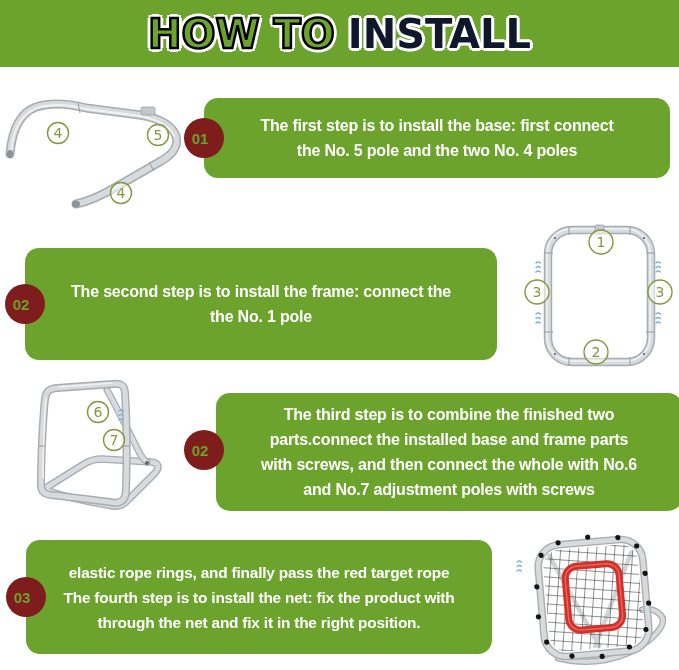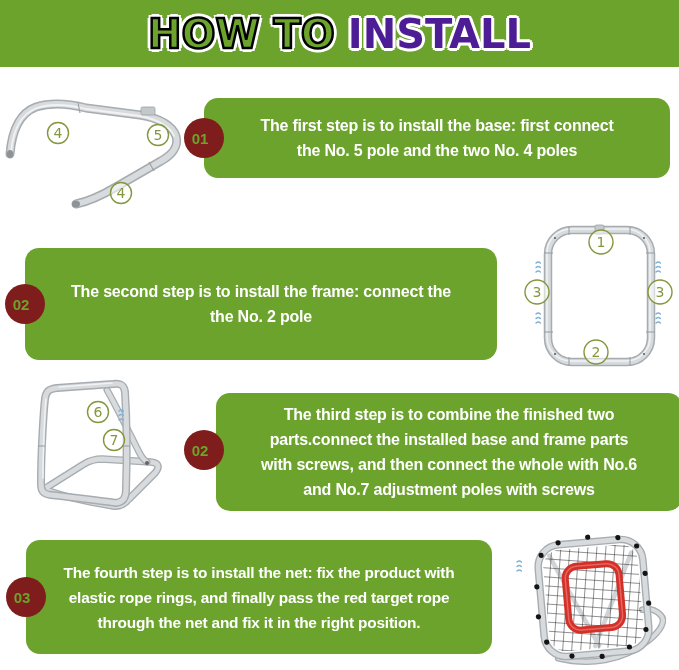--- a/index.html
+++ b/index.html
@@ -15,21 +15,21 @@
   body{background:#ffffff;font-family:"Liberation Sans",sans-serif;}
   .canvas{position:relative;width:679px;height:670px;background:#ffffff;overflow:hidden;}
 
   
   .banner{position:absolute;left:0;top:0;width:679px;height:67px;background:var(--green);
           display:flex;align-items:center;justify-content:center;gap:13px;}
   .banner span{font-family:"DejaVu Sans",sans-serif;font-weight:800;font-size:40px;letter-spacing:0;}
   .t-green{color:var(--green);-webkit-text-stroke:2.5px #000;
     text-shadow:-4px 0 0 #fff,4px 0 0 #fff,0 -4px 0 #fff,0 4px 0 #fff,
                 -3px -3px 0 #fff,3px -3px 0 #fff,-3px 3px 0 #fff,3px 3px 0 #fff;}
-  .t-dark{color:#4c1d95;
+  .t-dark{color:#0f172a;
     text-shadow:-3px 0 0 #fff,3px 0 0 #fff,0 -3px 0 #fff,0 3px 0 #fff,
                 -2px -2px 0 #fff,2px -2px 0 #fff,-2px 2px 0 #fff,2px 2px 0 #fff;}
 
   
   .box{position:absolute;background:var(--green);border-radius:14px;color:#fff;
        display:flex;flex-direction:column;align-items:center;justify-content:center;
        text-align:center;font-weight:700;font-size:16px;line-height:25px;letter-spacing:-0.2px;}
   .box .ln{white-space:nowrap;}
   .box1{left:204px;top:98px;width:466px;height:80px;}
   .box2{left:25px;top:248px;width:472px;height:112px;}
@@ -97,21 +97,21 @@
   <div class="box box1">
     <div class="ln">The first step is to install the base: first connect</div>
     <div class="ln">the No. 5 pole and the two No. 4 poles</div>
   </div>
   <div class="badge badge1">
     <span>01</span>
   </div>
 
   <div class="box box2">
     <div class="ln">The second step is to install the frame: connect the</div>
-    <div class="ln">the No. 2 pole</div>
+    <div class="ln">the No. 1 pole</div>
   </div>
   <div class="badge badge2">
     <span>02</span>
   </div>
 
   <svg class="diagram d2" width="169" height="170" viewBox="0 0 169 170">
     <defs>
       <g id="scr">
         <path class="screw" d="M0,0 q2.2,-2 4.4,0"></path>
         <path class="screw" d="M0,4.5 q2.2,-2 4.4,0"></path>
@@ -186,22 +186,22 @@
     <div class="ln">The third step is to combine the finished two</div>
     <div class="ln">parts.connect the installed base and frame parts</div>
     <div class="ln">with screws, and then connect the whole with No.6</div>
     <div class="ln">and No.7 adjustment poles with screws</div>
   </div>
   <div class="badge badge3">
     <span>02</span>
   </div>
 
   <div class="box box4">
+    <div class="ln">elastic rope rings, and finally pass the red target rope</div>
     <div class="ln">The fourth step is to install the net: fix the product with</div>
-    <div class="ln">elastic rope rings, and finally pass the red target rope</div>
     <div class="ln">through the net and fix it in the right position.</div>
   </div>
   <div class="badge badge4">
     <span>03</span>
   </div>
 
   <svg class="diagram d4" width="174" height="150" viewBox="0 0 174 150">
     <defs>
       <pattern id="mesh" width="9" height="9" patternUnits="userSpaceOnUse" patternTransform="rotate(9)">
         <path d="M 0,0 H 9 M 0,0 V 9" stroke="#242424" stroke-width="1" fill="none"></path>

